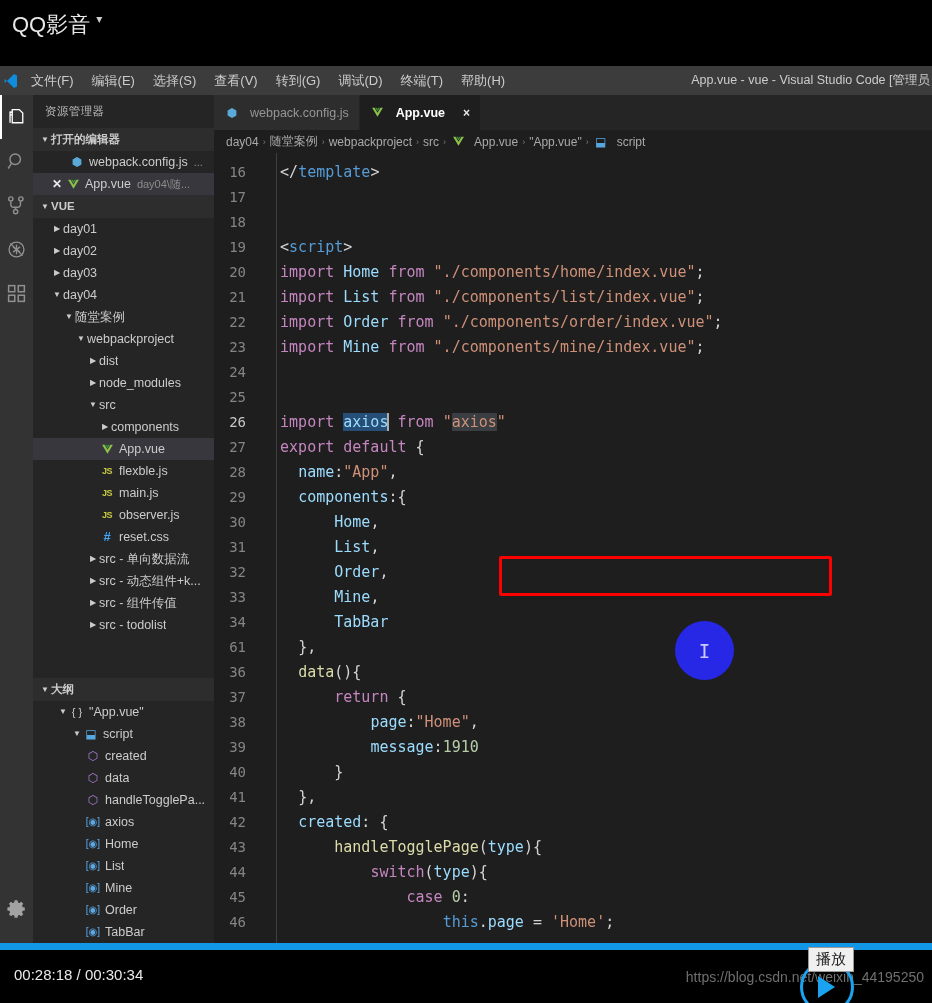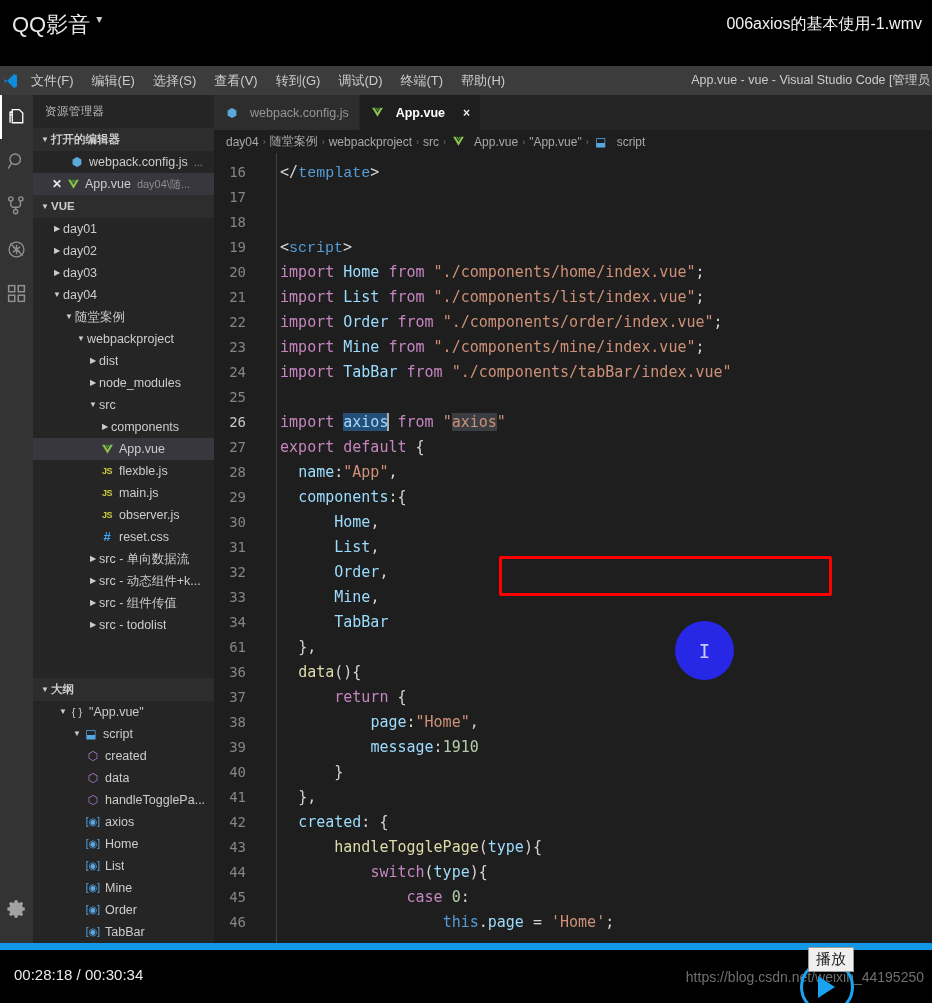--- a/index.html
+++ b/index.html
@@ -125,21 +125,21 @@
     width:45px; flex:0 0 45px; text-align:right; padding-right:13px;
     color:#858585; font-size:14px; font-family:"DejaVu Sans Mono", monospace;
   }
   .gutter.cur { color:#c6c6c6; }
   .ctext { position:relative; padding-left:3px; }
 
   
   .t-kw   { color:#C586C0; }
   .t-id   { color:#9CDCFE; }
   .t-str  { color:#CE9178; }
-  .t-tag  { color:#569CD6;font-family:Liberation Mono, monospace; }
+  .t-tag  { color:#569CD6; }
   .t-punc { color:#D4D4D4; }
   .t-fn   { color:#DCDCAA; }
   .t-num  { color:#B5CEA8; }
   .t-this { color:#569CD6; }
 
   .sel-box { background:#264F78; color:#9CDCFE; }
   .occ-box { background:#3a3d41; }
   .caret-bar {
     display:inline-block; width:2px; height:18px; background:#aeafad;
     vertical-align:-4px; margin:0 -1px;
@@ -197,21 +197,20 @@
 </head>
 <body>
 
 <div class="app">
 
   <div class="player-top">
     <div class="qq-brand">
       <span>QQ影音</span>
       <span class="caret">▾</span>
     </div>
-    <div class="player-title">006axios的基本使用-1.wmv</div>
   </div>
 
   <div class="vscode">
 
     <div class="menubar">
       <span class="vs-logo">
         <svg width="16" height="16" viewBox="0 0 16 16">
           <path d="M11 1 L4 8 L11 15 L14 13.5 L14 2.5 Z" fill="#0f8cdc"></path>
           <path d="M4 8 L1.6 6 L1.6 10 Z" fill="#0f8cdc"></path>
         </svg>
@@ -527,21 +526,21 @@
           <div id="code-host" class="code-scroll">
               <div class="cline"><div class="gutter">15</div><div class="ctext"><span class="t-punc"> </span><span class="t-punc"> </span><span class="t-punc"> </span><span class="t-punc"> </span><span class="t-punc">&lt;</span><span class="t-punc">/</span><span class="t-tag">div</span><span class="t-punc">&gt;</span></div></div>
               <div class="cline"><div class="gutter">16</div><div class="ctext"><span class="t-punc"> </span><span class="t-punc"> </span><span class="t-punc">&lt;</span><span class="t-punc">/</span><span class="t-tag">template</span><span class="t-punc">&gt;</span></div></div>
               <div class="cline"><div class="gutter">17</div><div class="ctext"></div></div>
               <div class="cline"><div class="gutter">18</div><div class="ctext"></div></div>
               <div class="cline"><div class="gutter">19</div><div class="ctext"><span class="t-punc"> </span><span class="t-punc"> </span><span class="t-punc">&lt;</span><span class="t-tag">script</span><span class="t-punc">&gt;</span></div></div>
               <div class="cline"><div class="gutter">20</div><div class="ctext"><span class="t-punc"> </span><span class="t-punc"> </span><span class="t-kw">import</span><span class="t-punc"> </span><span class="t-id">Home</span><span class="t-punc"> </span><span class="t-kw">from</span><span class="t-punc"> </span><span class="t-str">"./components/home/index.vue"</span><span class="t-punc">;</span></div></div>
               <div class="cline"><div class="gutter">21</div><div class="ctext"><span class="t-punc"> </span><span class="t-punc"> </span><span class="t-kw">import</span><span class="t-punc"> </span><span class="t-id">List</span><span class="t-punc"> </span><span class="t-kw">from</span><span class="t-punc"> </span><span class="t-str">"./components/list/index.vue"</span><span class="t-punc">;</span></div></div>
               <div class="cline"><div class="gutter">22</div><div class="ctext"><span class="t-punc"> </span><span class="t-punc"> </span><span class="t-kw">import</span><span class="t-punc"> </span><span class="t-id">Order</span><span class="t-punc"> </span><span class="t-kw">from</span><span class="t-punc"> </span><span class="t-str">"./components/order/index.vue"</span><span class="t-punc">;</span></div></div>
               <div class="cline"><div class="gutter">23</div><div class="ctext"><span class="t-punc"> </span><span class="t-punc"> </span><span class="t-kw">import</span><span class="t-punc"> </span><span class="t-id">Mine</span><span class="t-punc"> </span><span class="t-kw">from</span><span class="t-punc"> </span><span class="t-str">"./components/mine/index.vue"</span><span class="t-punc">;</span></div></div>
-              <div class="cline"><div class="gutter">24</div><div class="ctext"><span class="t-punc"> </span><span class="t-punc"> </span><span class="t-kw">import</span><span class="t-punc"> </span><span class="t-id">TabBar</span><span class="t-punc"> </span><span class="t-kw">from</span><span class="t-punc"> </span><span class="t-str">"./components/tabBar/index.vue"</span></div></div>
+              <div class="cline"><div class="gutter">24</div></div>
               <div class="cline"><div class="gutter">25</div><div class="ctext"></div></div>
               <div class="cline"><div class="gutter cur">26</div><div class="ctext"><span class="t-punc"> </span><span class="t-punc"> </span><span class="t-kw">import</span><span class="t-punc"> </span><span class="sel-box">axios</span><span class="caret-bar"></span><span class="t-punc"> </span><span class="t-kw">from</span><span class="t-punc"> </span><span class="t-str">"</span><span class="t-str occ-box">axios</span><span class="t-str">"</span></div></div>
               <div class="cline"><div class="gutter">27</div><div class="ctext"><span class="t-punc"> </span><span class="t-punc"> </span><span class="t-kw">export</span><span class="t-punc"> </span><span class="t-kw">default</span><span class="t-punc"> </span><span class="t-punc">{</span></div></div>
               <div class="cline"><div class="gutter">28</div><div class="ctext"><span class="t-punc"> </span><span class="t-punc"> </span><span class="t-punc"> </span><span class="t-punc"> </span><span class="t-id">name</span><span class="t-punc">:</span><span class="t-str">"App"</span><span class="t-punc">,</span></div></div>
               <div class="cline"><div class="gutter">29</div><div class="ctext"><span class="t-punc"> </span><span class="t-punc"> </span><span class="t-punc"> </span><span class="t-punc"> </span><span class="t-id">components</span><span class="t-punc">:</span><span class="t-punc">{</span></div></div>
               <div class="cline"><div class="gutter">30</div><div class="ctext"><span class="t-punc"> </span><span class="t-punc"> </span><span class="t-punc"> </span><span class="t-punc"> </span><span class="t-punc"> </span><span class="t-punc"> </span><span class="t-punc"> </span><span class="t-punc"> </span><span class="t-id">Home</span><span class="t-punc">,</span></div></div>
               <div class="cline"><div class="gutter">31</div><div class="ctext"><span class="t-punc"> </span><span class="t-punc"> </span><span class="t-punc"> </span><span class="t-punc"> </span><span class="t-punc"> </span><span class="t-punc"> </span><span class="t-punc"> </span><span class="t-punc"> </span><span class="t-id">List</span><span class="t-punc">,</span></div></div>
               <div class="cline"><div class="gutter">32</div><div class="ctext"><span class="t-punc"> </span><span class="t-punc"> </span><span class="t-punc"> </span><span class="t-punc"> </span><span class="t-punc"> </span><span class="t-punc"> </span><span class="t-punc"> </span><span class="t-punc"> </span><span class="t-id">Order</span><span class="t-punc">,</span></div></div>
               <div class="cline"><div class="gutter">33</div><div class="ctext"><span class="t-punc"> </span><span class="t-punc"> </span><span class="t-punc"> </span><span class="t-punc"> </span><span class="t-punc"> </span><span class="t-punc"> </span><span class="t-punc"> </span><span class="t-punc"> </span><span class="t-id">Mine</span><span class="t-punc">,</span></div></div>
               <div class="cline"><div class="gutter">34</div><div class="ctext"><span class="t-punc"> </span><span class="t-punc"> </span><span class="t-punc"> </span><span class="t-punc"> </span><span class="t-punc"> </span><span class="t-punc"> </span><span class="t-punc"> </span><span class="t-punc"> </span><span class="t-id">TabBar</span></div></div>

